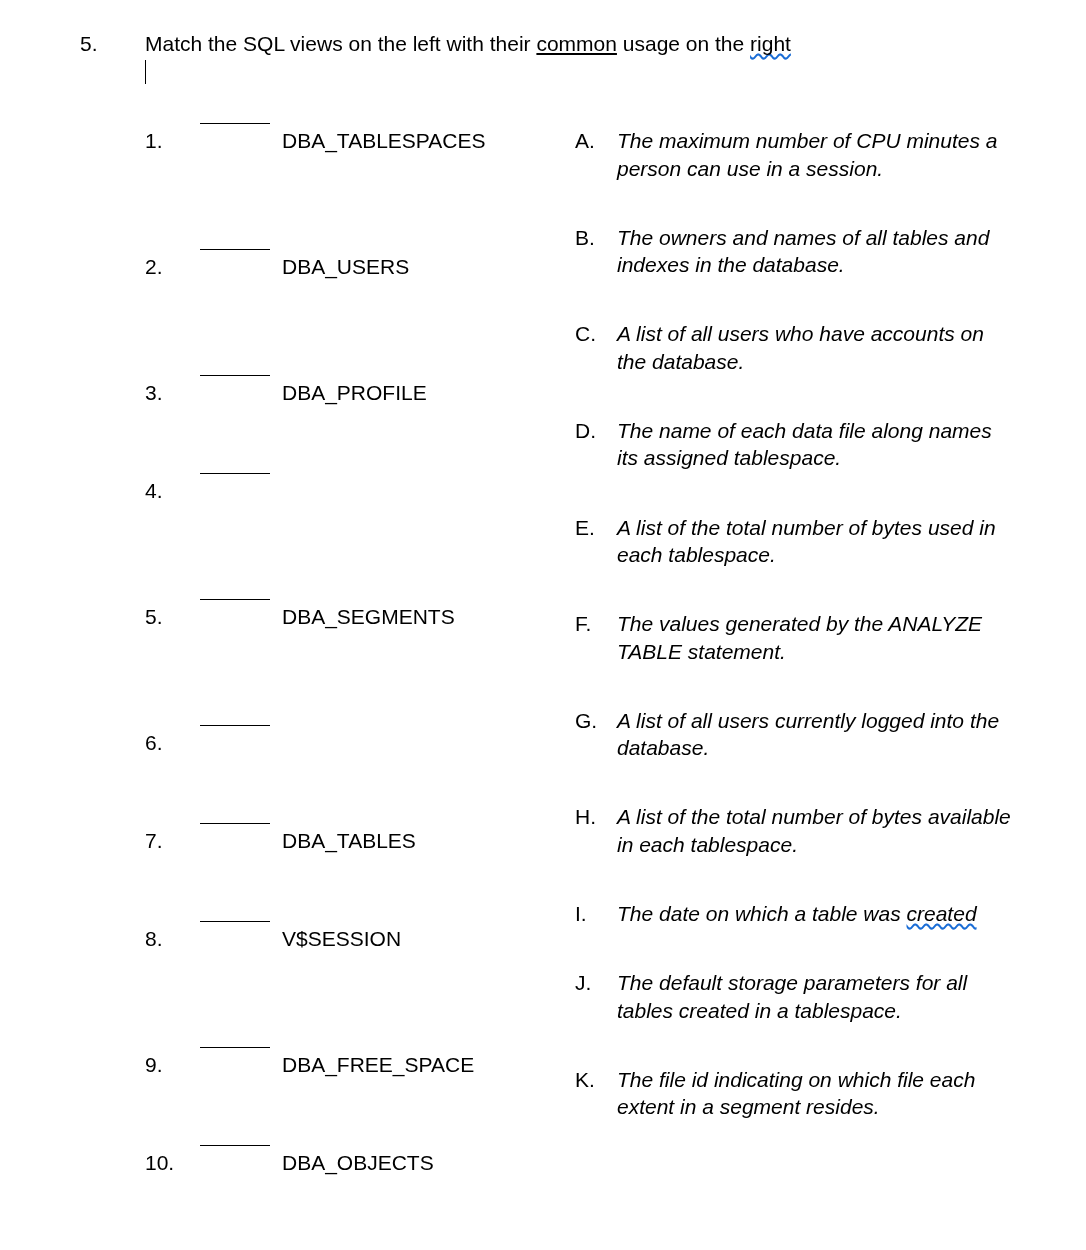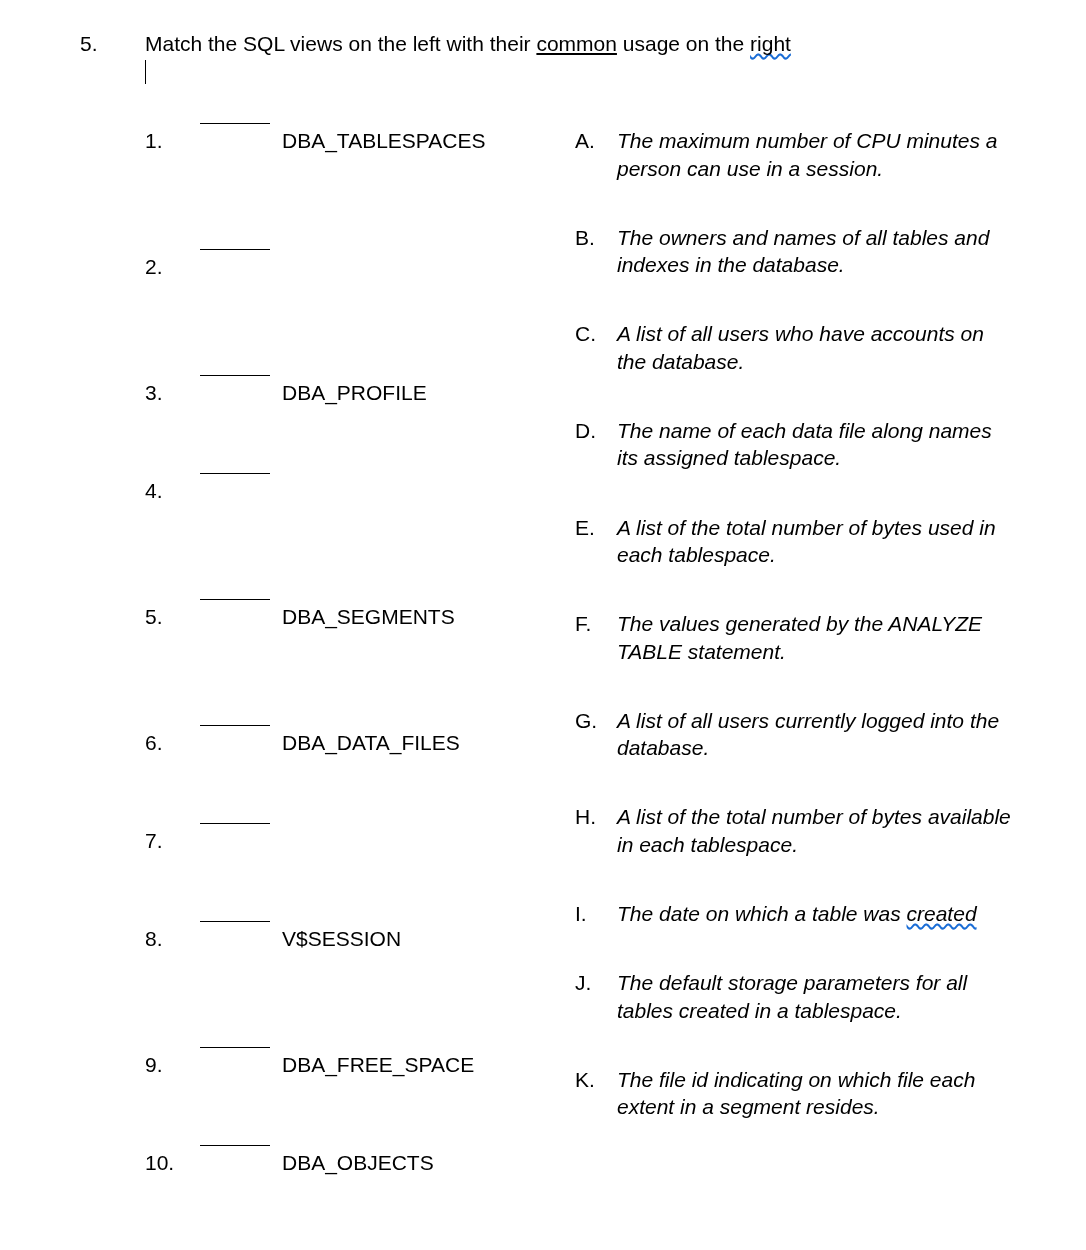--- a/index.html
+++ b/index.html
@@ -115,43 +115,44 @@
 <div class="columns">
   <div class="left-col" id="left-col">
       <div class="left-row h3">
         <div class="lnum">1.</div>
         <span class="blank"></span>
         <span class="lview">DBA_TABLESPACES</span>
       </div>
       <div class="left-row h3">
         <div class="lnum">2.</div>
         <span class="blank"></span>
+        <span class="lview">DBA_USERS</span>
       </div>
       <div class="left-row h2">
         <div class="lnum">3.</div>
         <span class="blank"></span>
         <span class="lview">DBA_PROFILE</span>
       </div>
       <div class="left-row h3">
         <div class="lnum">4.</div>
         <span class="blank"></span>
       </div>
       <div class="left-row h3">
         <div class="lnum">5.</div>
         <span class="blank"></span>
         <span class="lview">DBA_SEGMENTS</span>
       </div>
       <div class="left-row h2">
         <div class="lnum">6.</div>
         <span class="blank"></span>
-        <span class="lview">DBA_DATA_FILES</span>
       </div>
       <div class="left-row h2">
         <div class="lnum">7.</div>
         <span class="blank"></span>
+        <span class="lview">DBA_TABLES</span>
       </div>
       <div class="left-row h3">
         <div class="lnum">8.</div>
         <span class="blank"></span>
         <span class="lview">V$SESSION</span>
       </div>
       <div class="left-row h2">
         <div class="lnum">9.</div>
         <span class="blank"></span>
         <span class="lview">DBA_FREE_SPACE</span>

